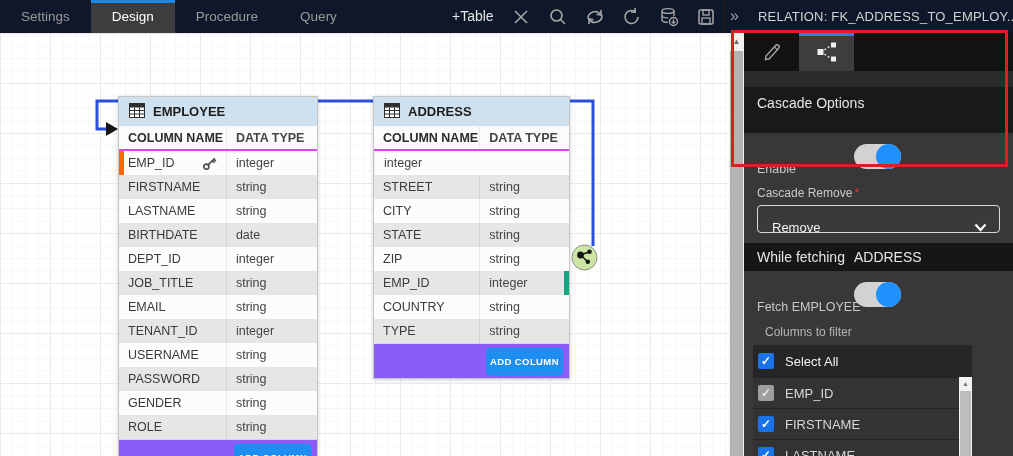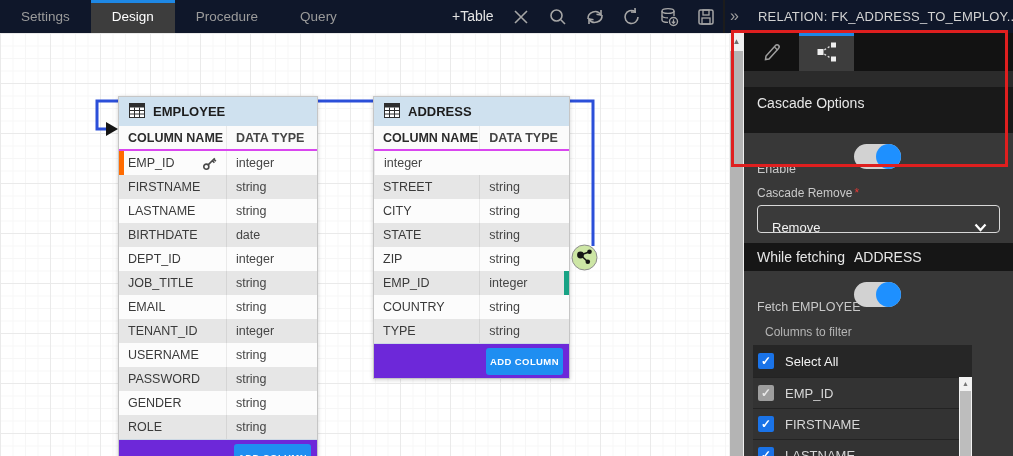--- a/index.html
+++ b/index.html
@@ -35,21 +35,21 @@
   .card-address  { left: 373px; top: 63px; width: 197px; }
   .table-title { height: 29px; background: #cfe1ef; display: flex; align-items: center; gap: 8px; padding: 0 10px; font-size: 13px; font-weight: bold; color: #1c1c1c; }
   .t-row { display: flex; height: 24px; align-items: center; font-size: 12.5px; color: #3a3a3a; position: relative; background: #fcfcfc; }
   .t-row.alt { background: #e6e6e6; }
   .t-head { height: 25px; background: #fbfbfb; font-weight: bold; color: #2b2b2b; border-bottom: 2px solid #d946ef; font-size: 12.5px; }
   .c-name { width: 54%; padding-left: 9px; display: flex; align-items: center; height: 100%; }
   .c-type { flex: 1; padding-left: 9px; border-left: 1px solid rgba(0,0,0,0.07); display: flex; align-items: center; height: 100%; color: #454545; }
   .key-ic { margin-left: auto; margin-right: 9px; display: flex; }
   .marker-orange { position: absolute; left: 0; top: 0; width: 5px; height: 100%; background: #ff6b00; }
   .marker-green  { position: absolute; right: 0; top: 0; width: 5px; height: 100%; background: #18a385; }
-  .table-footer { height: 35px; background: #6d28d9; position: relative; border-top: 1px solid #cdd9e4; }
+  .table-footer { height: 35px; background: #8b5cf6; position: relative; border-top: 1px solid #cdd9e4; }
   .add-col-btn { position: absolute; right: 6px; top: 4px; width: 77px; height: 27px; background: #1f8ef1; color: #fff; border: none; border-radius: 3px; font-family: "Liberation Sans", sans-serif; font-size: 9.5px; font-weight: bold; letter-spacing: 0.4px; cursor: pointer; }
 
   .conn-badge { position: absolute; left: 571px; top: 211px; width: 27px; height: 27px; z-index: 3; }
 
   
   .canvas-scrollbar { position: absolute; left: 729px; top: 33px; width: 15px; height: 423px; background: #f0f0f0; z-index: 5; }
   .sb-arrow-up { height: 16px; display: flex; align-items: center; justify-content: center; font-size: 8px; color: #6d6d6d; }
   .sb-thumb { position: absolute; left: 1px; right: 1px; top: 18px; bottom: 0; background: #b4b4b4; }
 
   

